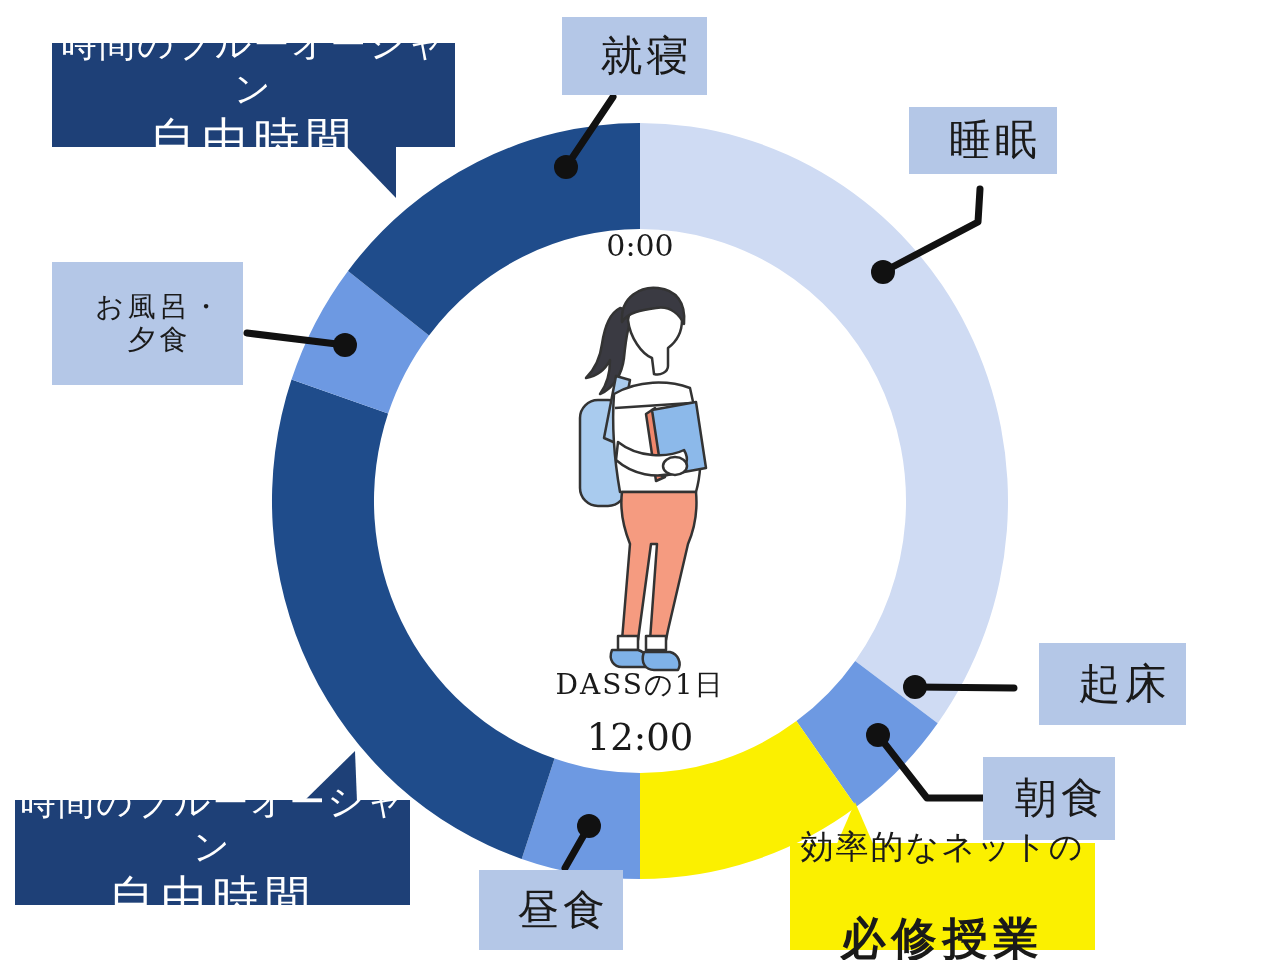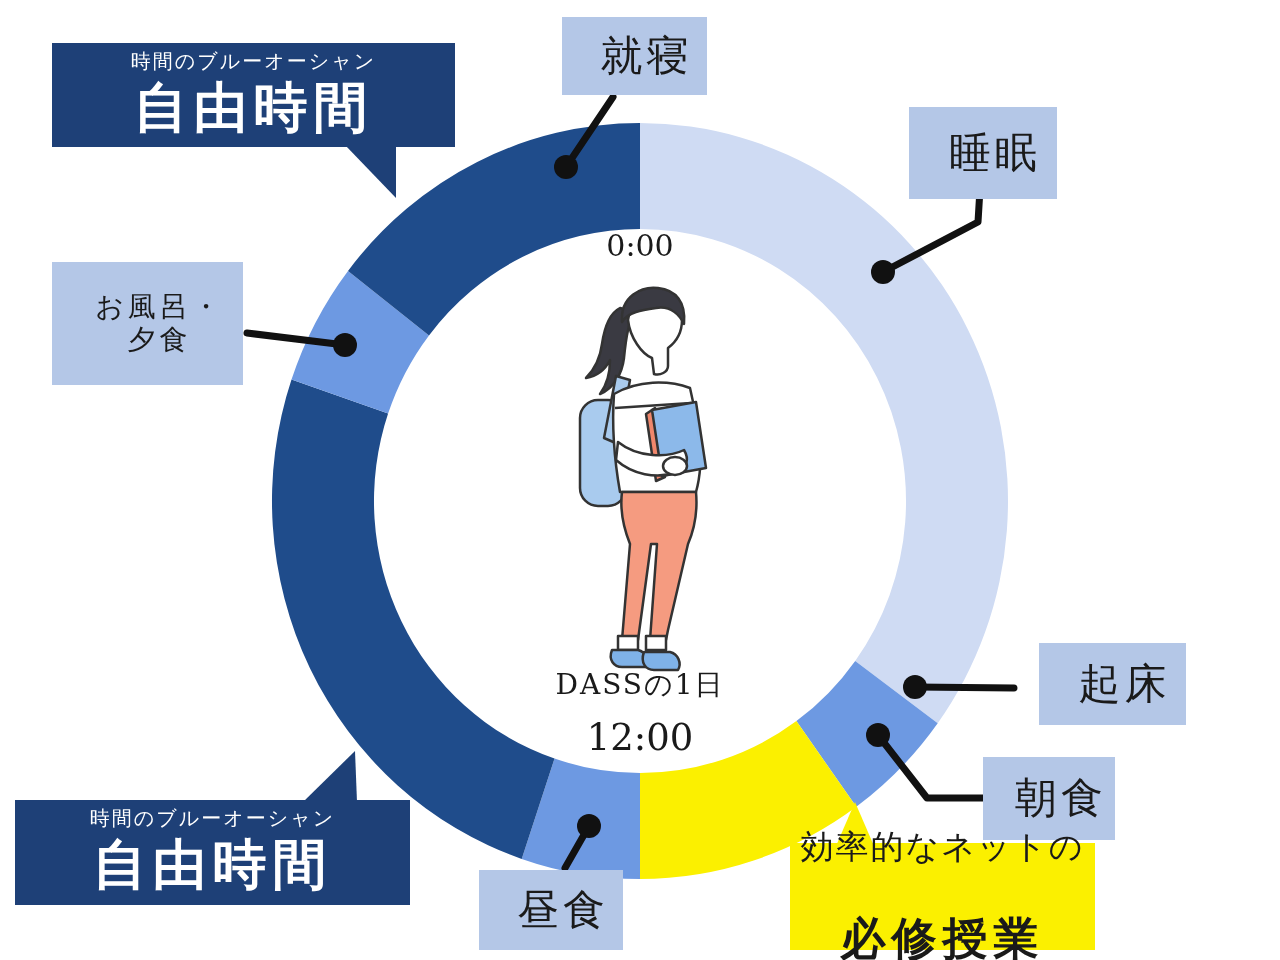--- a/index.html
+++ b/index.html
@@ -18,22 +18,22 @@
     position:absolute;background:var(--label-bg);color:var(--text-black);
     display:flex;align-items:center;justify-content:center;text-align:center;
     font-size:42px;font-weight:500;letter-spacing:4px;line-height:1.15;padding-left:24px;
   }
   .lbl.two-line{flex-direction:column;font-size:28px;}
   .callout{
     position:absolute;background:var(--callout-navy);color:#ffffff;
     display:flex;flex-direction:column;align-items:center;justify-content:center;
     text-align:center;line-height:1.25;
   }
-  .callout .l1{font-size:20px;letter-spacing:2px;}
-  .callout .l2{font-size:54px;letter-spacing:6px;font-weight:700;}
+  .callout .l1{font-size:36px;letter-spacing:2px;}
+  .callout .l2{font-size:46px;letter-spacing:6px;font-weight:400;}
   .callout.yellow{background:var(--callout-yellow);color:var(--text-black);}
   .callout.yellow .l1{font-size:33px;letter-spacing:2px;}
   .callout.yellow .l2{font-size:45px;letter-spacing:6px;font-weight:600;margin-top:21px;}
   .center-text{
     position:absolute;left:390px;width:500px;text-align:center;
     color:var(--text-black);font-family:"DejaVu Serif","Liberation Serif",serif;
   }
   #clock-top{top:228px;font-size:30px;}
   #chart-title{top:666px;font-size:28px;letter-spacing:2px;}
   #clock-bottom{top:716px;font-size:37px;}
@@ -106,21 +106,21 @@
       <path fill="#7FB2E8" d="M 54 368 C 50 378 56 385 64 385 L 88 385 C 92 378 88 370 80 368 Z"></path>
       <path fill="#7FB2E8" d="M 86 370 C 82 381 88 388 96 388 L 120 388 C 124 381 120 372 112 370 Z"></path>
     </g>
   </svg>
 
   <div class="center-text" id="clock-top">0:00</div>
   <div class="center-text" id="chart-title">DASSの1日</div>
   <div class="center-text" id="clock-bottom">12:00</div>
 
   <div class="lbl" style="left:562px;top:17px;width:145px;height:78px;">就寝</div>
-  <div class="lbl" style="left:909px;top:107px;width:148px;height:92px;">睡眠</div>
+  <div class="lbl" style="left:909px;top:107px;width:148px;height:67px;">睡眠</div>
   <div class="lbl" style="left:1016px;top:643px;width:147px;height:82px;margin-left:23px;">起床</div>
   <div class="lbl" style="left:983px;top:757px;width:132px;height:83px;">朝食</div>
   <div class="lbl" style="left:479px;top:870px;width:144px;height:80px;">昼食</div>
   <div class="lbl two-line" style="left:52px;top:262px;width:191px;height:123px;">
     <span>お風呂・</span>
     <span>夕食</span>
   </div>
 
   <div class="callout" style="left:52px;top:43px;width:403px;height:104px;">
     <div class="l1">時間のブルーオーシャン</div>

